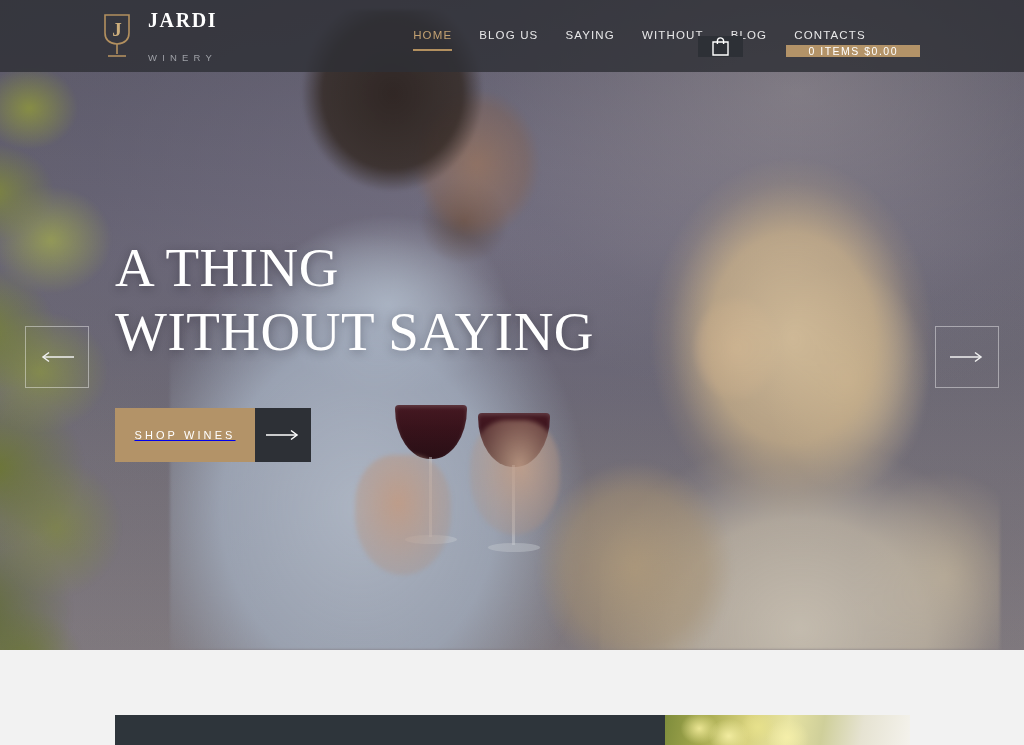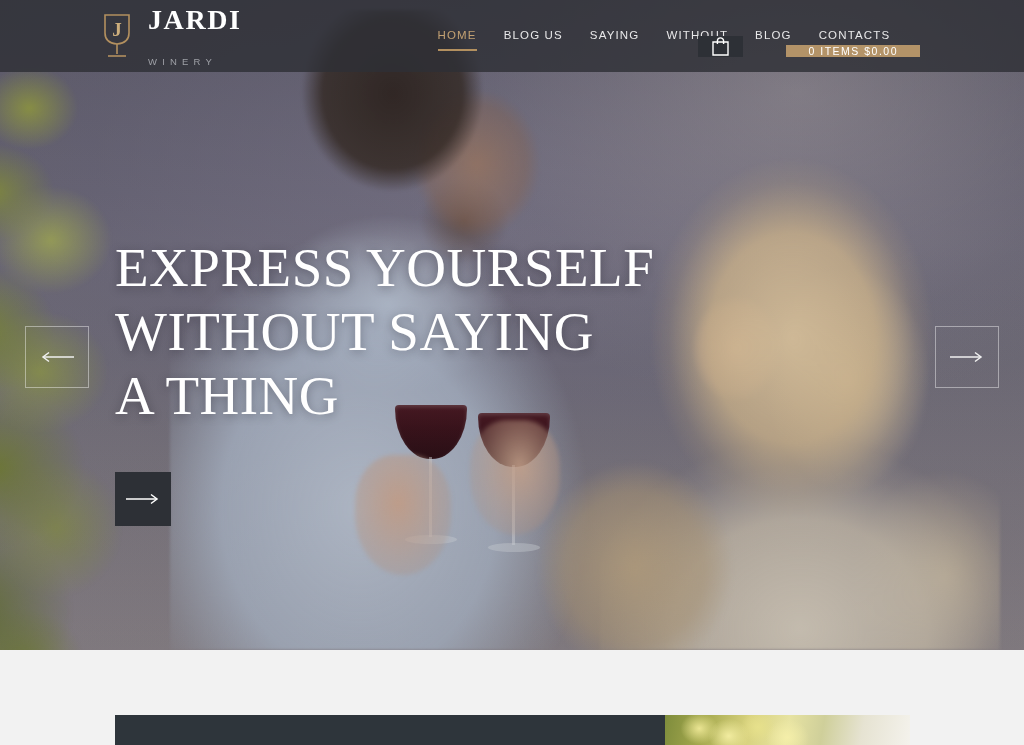--- a/index.html
+++ b/index.html
@@ -153,21 +153,21 @@
     align-items: center;
     margin-left: 100px;
     text-decoration: none;
   }
   .logo-mark { width: 34px; height: 46px; flex: none; }
   .brand-text { margin-left: 14px; line-height: 1; }
   .brand-name {
     display: block;
     color: #ffffff;
     font-family: "Liberation Serif", serif;
-    font-size: 28px;
+    font-size: 20px;
     font-weight: 700;
     letter-spacing: 1.6px;
   }
   .brand-sub {
     display: block;
     margin-top: 23px;
     color: #9ea0a6;
     font-size: 9.5px;
     letter-spacing: 5.2px;
     font-weight: 400;
@@ -366,26 +366,26 @@
           <path d="M2 6 H17 V19 H2 Z" fill="none" stroke="#ffffff" stroke-width="1.4"></path>
           <path d="M6.4 8 V5 A3.1 3.1 0 0 1 12.6 5 V8" fill="none" stroke="#ffffff" stroke-width="1.4"></path>
         </svg>
       </div>
       <div class="cart-total">0 ITEMS $0.00</div>
     </div>
   </div>
 
   <div class="hero-content">
     <h1 class="hero-title">
-      <span>EXPRESS YOURSELF</span>
+      <span>A THING</span>
       <span>WITHOUT SAYING</span>
-      <span>A THING</span>
     </h1>
 
     <a class="hero-cta" href="#">
+      <span class="cta-label">SHOP WINES</span>
       <span class="cta-arrow">
         <svg width="34" height="12" viewBox="0 0 34 12">
           <path d="M0 6 H31" stroke="#ffffff" stroke-width="1.5" fill="none"></path>
           <path d="M25 1.5 L31 6 L25 10.5" stroke="#ffffff" stroke-width="1.5" fill="none"></path>
         </svg>
       </span>
     </a>
   </div>
 
   <div class="slider-arrow prev">

